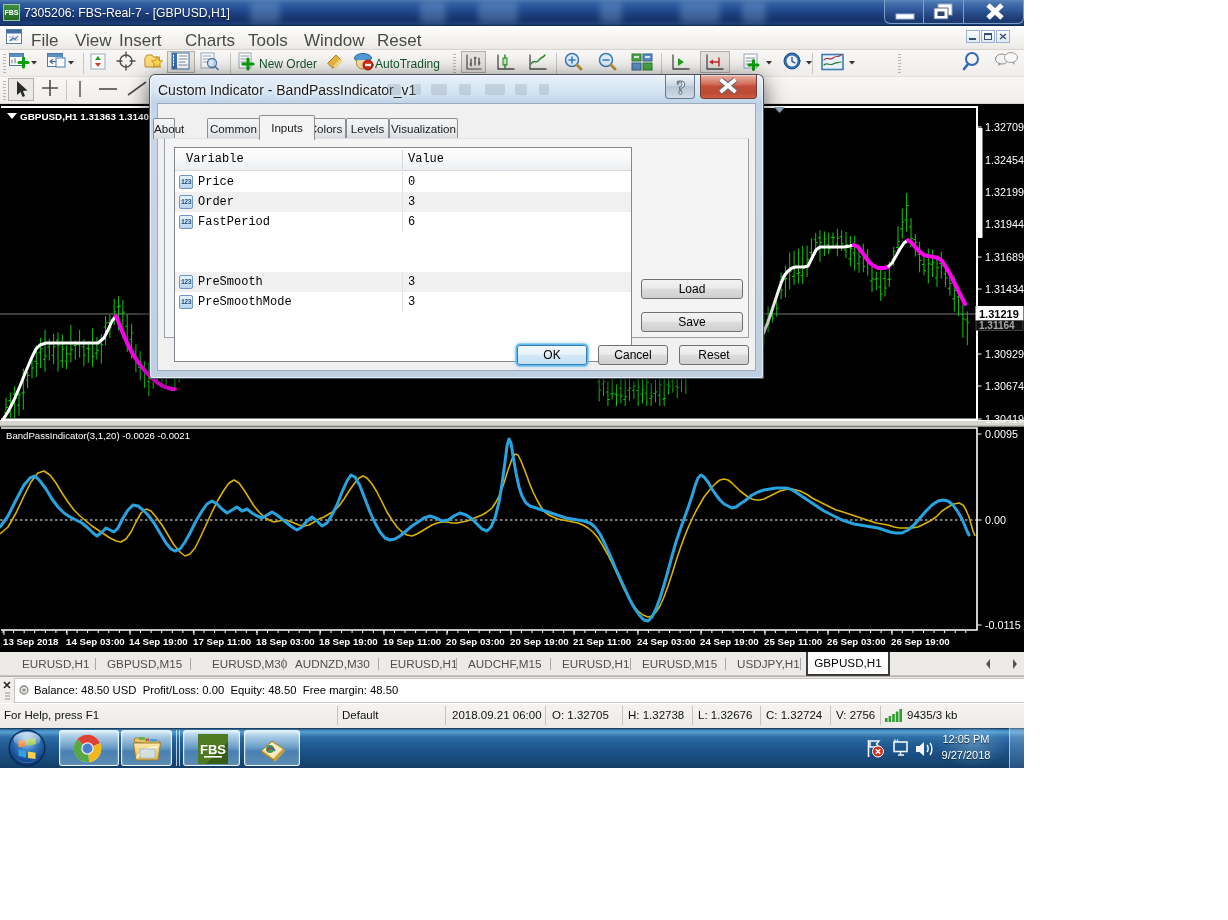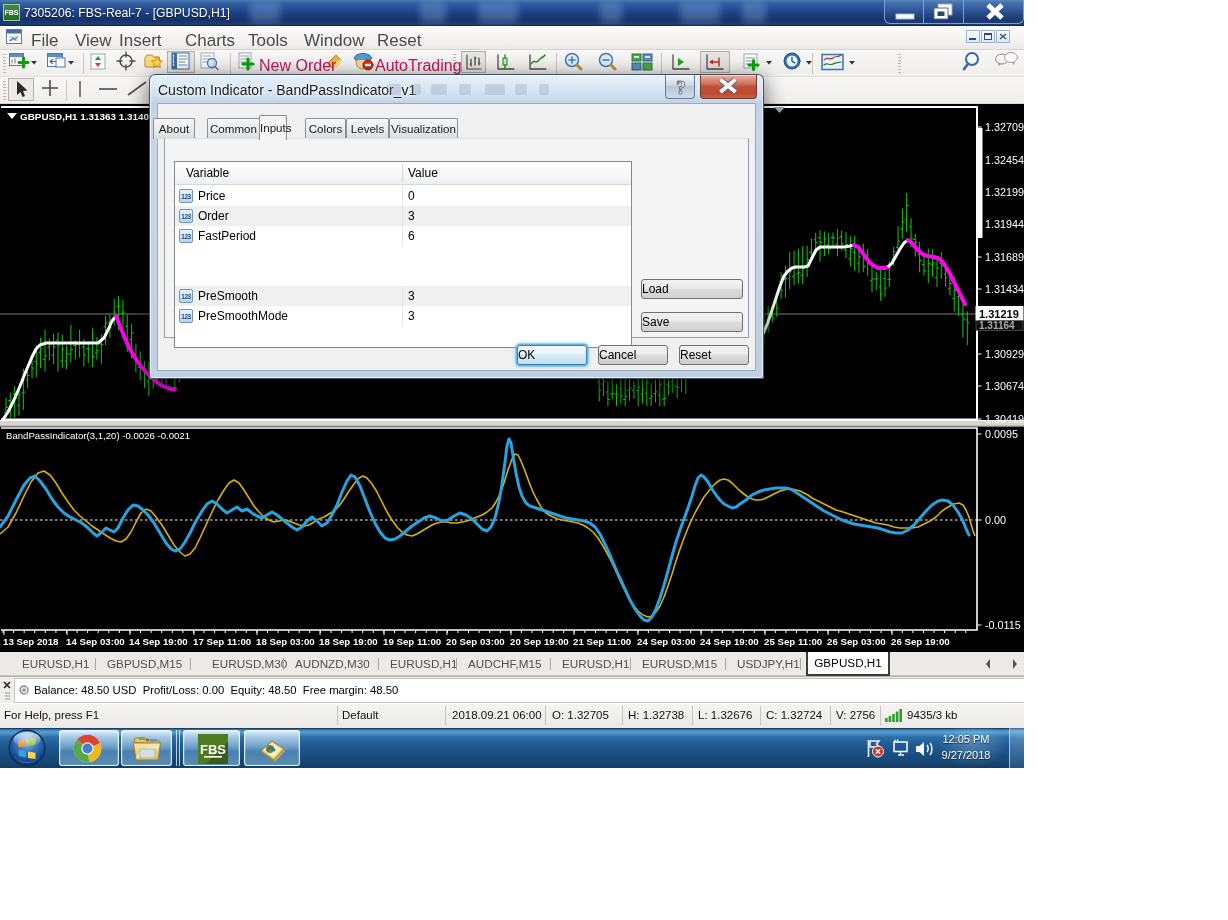--- a/index.html
+++ b/index.html
@@ -14,21 +14,21 @@
 #capbtns .cb:last-child{border-right:none;flex:1.55;}
 
 #menubar{left:0;top:26px;width:1024px;height:24px;background:linear-gradient(180deg,#fdfdfc,#f1efec 80%,#e9e7e3);border-bottom:1px solid #d9d6d1;}
 .mitem{position:absolute;top:31px;color:#4a4a4a;font-size:17px;}
 .mdibtn{position:absolute;top:30px;width:14px;height:13px;border:1px solid #96b1d2;background:linear-gradient(180deg,#fbfdfe,#dfeaf5);color:#37547a;font-size:9px;line-height:11px;text-align:center;}
 
 #tb1{left:0;top:50px;width:1024px;height:27px;background:linear-gradient(180deg,#f8f7f5,#efeeeb);border-bottom:1px solid #e2e0dc;}
 #tb2{left:0;top:77px;width:1024px;height:27px;background:linear-gradient(180deg,#f8f7f5,#efeeeb);border-bottom:1px solid #d8d5d0;}
 .grip{position:absolute;top:4px;width:3px;height:19px;background-image:repeating-linear-gradient(180deg,#b9b6b1 0,#b9b6b1 1px,transparent 1px,transparent 3px);}
 .tsep{position:absolute;top:3px;width:1px;height:21px;background:#c9c6c1;}
-.tlabel{position:absolute;top:7px;font-size:16px;color:#be185d;}
+.tlabel{position:absolute;top:7px;font-size:12px;color:#14532d;}
 
 #tabsbar{left:0;top:652px;width:1024px;height:24px;background:#eceae7;border-bottom:1px solid #c9c6c1;}
 .ctab{position:absolute;top:5px;font-size:11.7px;color:#4f4f4f;}
 .ctsep{position:absolute;top:6px;width:1px;height:12px;background:#aaa;}
 #activetab{position:absolute;left:806px;top:0;width:84px;height:24px;background:#fff;border:2px solid #3c3c3c;border-top:none;color:#000;font-size:11.7px;text-align:center;line-height:22px;}
 
 #terminal{left:0;top:676px;width:1024px;height:27px;background:#f0eeeb;border-top:1px solid #b5b2ad;}
 #termwhite{position:absolute;left:14px;top:1px;width:1010px;height:25px;background:#fff;border:1px solid #c8c5c0;border-right:none;}
 
 #statusbar{left:0;top:703px;width:1024px;height:25px;background:linear-gradient(180deg,#f5f4f2,#eceae6);border-top:1px solid #fff;}
@@ -42,26 +42,26 @@
 
 #dlg{left:149px;top:74px;width:615px;height:305px;border-radius:6px 6px 3px 3px;background:linear-gradient(180deg,#e8f1fa 0,#d4e4f3 18px,#bfd4e9 29px,#c8d7e8 60px,#becfe2 100%);box-shadow:0 5px 22px rgba(0,0,0,.6),0 0 0 1px #44505e inset, 0 0 0 2px rgba(255,255,255,.6) inset;z-index:50;}
 #dlgtitle{position:absolute;left:9px;top:8px;font-size:14px;color:#1a1a1a;text-shadow:0 0 6px #fff,0 0 3px #fff;}
 #dlgbody{position:absolute;left:8px;top:29px;width:599px;height:268px;background:#f0f0f0;border:1px solid #9daabb;}
 .smudge{position:absolute;top:10px;height:11px;background:#8f9aa6;opacity:.30;border-radius:2px;}
 #helpbtn{position:absolute;left:516px;top:1px;width:30px;height:24px;border-radius:0 0 4px 4px;background:linear-gradient(180deg,#f2f6fa,#ccd7e2 45%,#b8c7d6 50%,#cfdbe7);border:1px solid #667a92;border-top:none;box-shadow:inset 0 1px 0 rgba(255,255,255,.6);}
 #closebtn{position:absolute;left:551px;top:1px;width:57px;height:24px;border-radius:0 0 4px 4px;background:linear-gradient(180deg,#e8b3a5 0,#d3705c 38%,#c04f38 50%,#bd4a33 80%,#ca5f48);border:1px solid #743c2f;border-top:none;box-shadow:inset 0 1px 0 rgba(255,255,255,.45);}
 .tab{position:absolute;top:44px;height:21px;background:linear-gradient(180deg,#f4f6f8,#e8eaec 60%,#d8dbde);border:1px solid #8b9097;border-bottom:none;border-radius:2px 2px 0 0;font-size:11.6px;color:#1a1a1a;text-align:center;line-height:20px;}
 #tabactive{top:41px;height:25px;background:#f4f4f4;z-index:5;line-height:23px;}
 #tabpage{position:absolute;left:15px;top:64px;width:585px;height:200px;background:#f4f4f4;border:1px solid #9aa0a8;border-top:1px solid #dfe2e5;}
-#ptable{position:absolute;left:25px;top:87px;width:458px;height:187px;background:#fff;border:1px solid #828790;}
+#ptable{position:absolute;left:25px;top:73px;width:458px;height:215px;background:#fff;border:1px solid #828790;font-family:Liberation Mono, monospace;}
 #phead{position:absolute;left:0;top:0;width:456px;height:23px;background:linear-gradient(180deg,#fff,#f4f5f7 70%,#eceef1);border-bottom:1px solid #d5d6d9;}
 .prow{position:absolute;left:0;width:456px;height:20px;font-size:12px;color:#000;}
 .pico{position:absolute;left:4px;top:3px;width:14px;height:14px;border-radius:2px;background:linear-gradient(180deg,#e9f3fc,#b9d4ee);border:1px solid #6f95bd;color:#23537f;font-size:6.5px;font-weight:bold;text-align:center;line-height:13px;letter-spacing:-.5px;}
 .pcol2{position:absolute;left:227px;top:0;width:1px;height:100%;background:#e2e3e6;}
-.btn{position:absolute;width:102px;height:20px;background:linear-gradient(180deg,#f2f2f2,#ebebeb 45%,#dddddd 50%,#cfcfcf);border:1px solid #707070;border-radius:3px;font-size:12px;color:#000;line-height:18px;}
+.btn{position:absolute;width:102px;height:20px;background:linear-gradient(180deg,#f2f2f2,#ebebeb 45%,#dddddd 50%,#cfcfcf);border:1px solid #707070;border-radius:3px;font-size:12px;color:#000;text-align:center;line-height:18px;}
 .btnok{background:linear-gradient(180deg,#f3f9fd,#e8f3fb 45%,#d4e9f7 50%,#c3e0f3);border:1px solid #3c7fb1;box-shadow:0 0 0 1.5px #5fb8ef, 0 0 4px 1px rgba(90,185,240,.8);}
 </style></head><body>
 <div id="desktop">
 <div id="titlebar" class="abs">
 <div class="blob" style="left:250px;width:30px"></div>
 <div class="blob" style="left:420px;width:26px"></div>
 <div class="blob" style="left:478px;width:40px"></div>
 <div class="blob" style="left:600px;width:22px"></div>
 <div class="blob" style="left:680px;width:40px"></div>
 <div class="blob" style="left:742px;width:24px"></div>
@@ -466,23 +466,23 @@
 <div class="smudge" style="left:366px;width:12px"></div>
 <div class="smudge" style="left:390px;width:10px"></div>
 <div id="helpbtn"><svg width="30" height="24">
           <text x="15" y="19" text-anchor="middle" font-size="19" font-weight="bold" fill="#fff" stroke="#6c7988" stroke-width="1.1" font-family="Liberation Serif">?</text>
         </svg></div>
 <div id="closebtn"><svg width="55" height="22">
           <path d="M19.5 4.5l15 12.5M34.5 4.5l-15 12.5" stroke="#5d6a76" stroke-width="5.6"></path>
           <path d="M19.5 4.5l15 12.5M34.5 4.5l-15 12.5" stroke="#fff" stroke-width="3.6"></path>
         </svg></div>
 <div id="dlgbody"></div>
-<div class="tab" style="left:4px;width:42px">About</div>
+<div class="tab" style="left:4px;width:22px">About</div>
 <div class="tab" style="left:58px;width:53px">Common</div>
-<div class="tab" id="tabactive" style="left:110px;width:28px">Inputs</div>
+<div class="tab" id="tabactive" style="left:110px;width:56px">Inputs</div>
 <div class="tab" style="left:156px;width:41px">Colors</div>
 <div class="tab" style="left:197px;width:43px">Levels</div>
 <div class="tab" style="left:240px;width:69px">Visualization</div>
 <div id="tabpage"></div>
 <div id="ptable">
 <div id="phead">
           <span style="position:absolute;left:11px;top:4px;font-size:12px">Variable</span>
           <span style="position:absolute;left:233px;top:4px;font-size:12px">Value</span>
           <span style="position:absolute;left:227px;top:2px;width:1px;height:19px;background:#d5d6d9"></span>
         </div>

